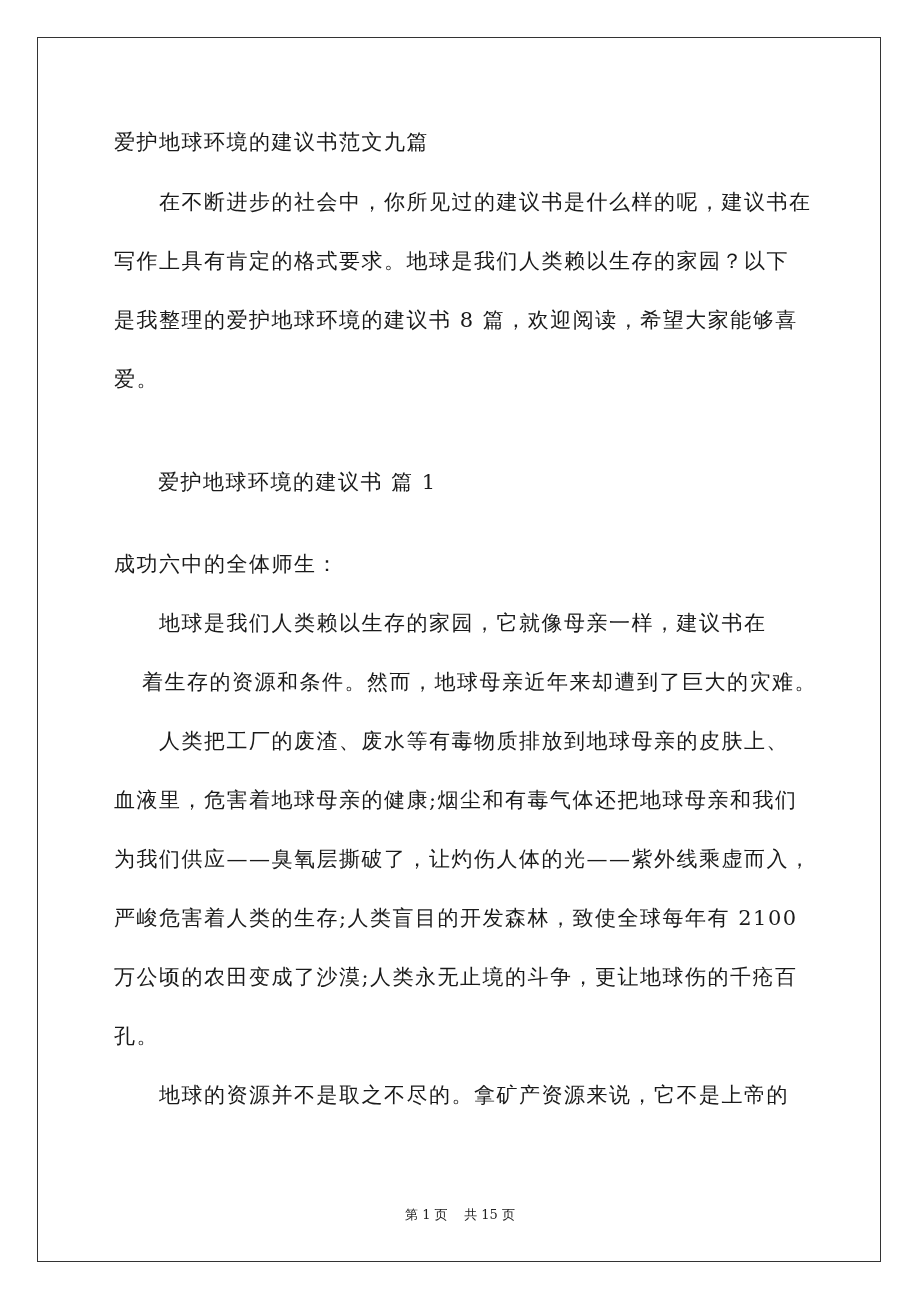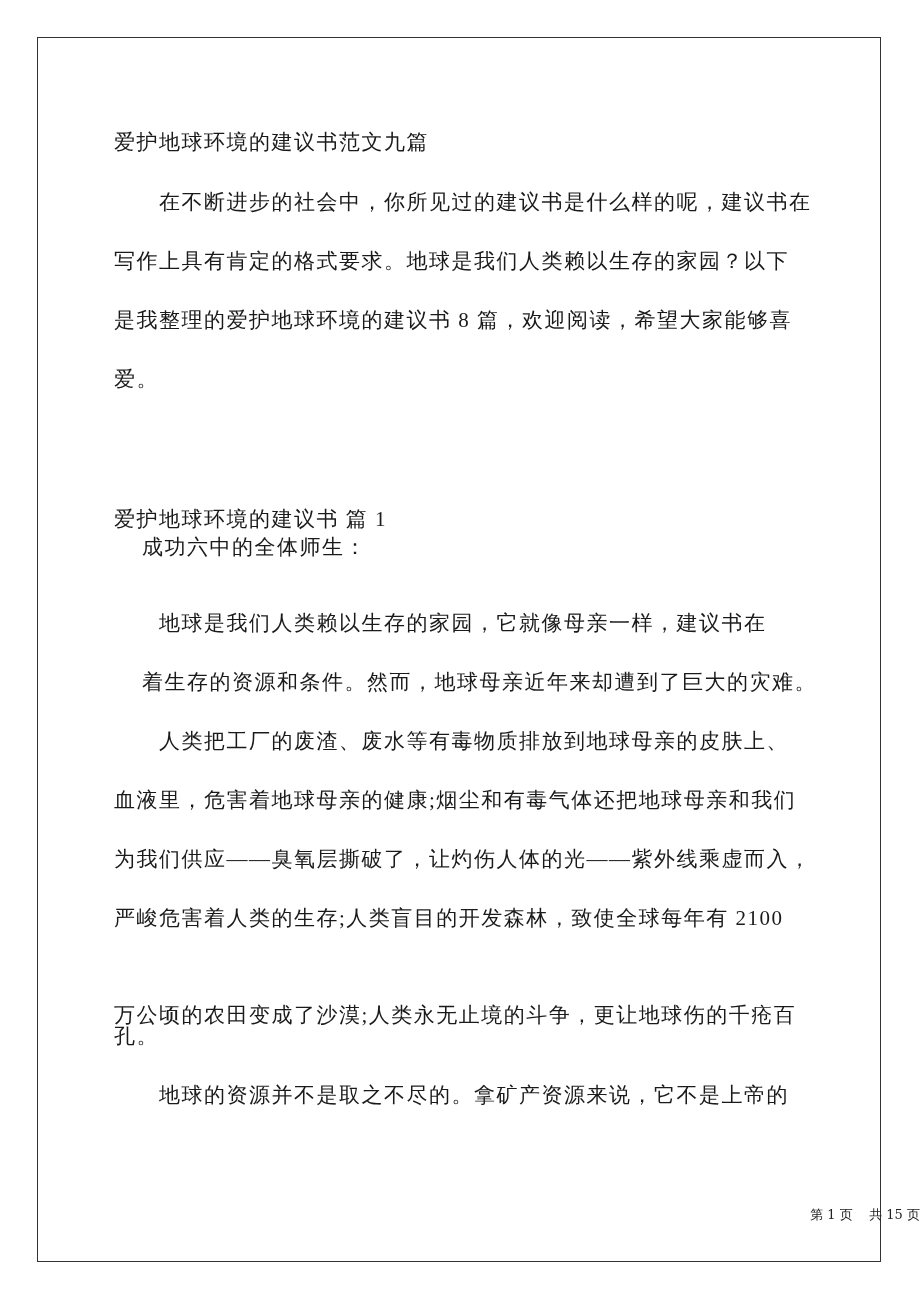--- a/index.html
+++ b/index.html
@@ -24,53 +24,52 @@
       border: 1px solid #333333;
       box-sizing: border-box;
     }
     .line {
       position: absolute;
       left: 114px;
       white-space: nowrap;
       font-size: 21px;
       line-height: 24px;
       letter-spacing: 1.5px;
-      font-family: Liberation Serif, serif;
     }
     .indent { left: 159px; }
     .footer {
       position: absolute;
       left: 0;
       width: 920px;
       top: 1207px;
-      text-align: right;
+      text-align: center;
       font-size: 13px;
       line-height: 16px;
       color: #222222;
       white-space: pre;
     }
   </style>
 </head>
 <body>
 
 <div class="page-border"></div>
 
 <div class="line" style="top:130px;">爱护地球环境的建议书范文九篇</div>
 
 <div class="line indent" style="top:190px;">在不断进步的社会中，你所见过的建议书是什么样的呢，建议书在</div>
 <div class="line" style="top:249px;">写作上具有肯定的格式要求。地球是我们人类赖以生存的家园？以下</div>
 <div class="line" style="top:308px;">是我整理的爱护地球环境的建议书 8 篇，欢迎阅读，希望大家能够喜</div>
 <div class="line" style="top:367px;">爱。</div>
 
-<div class="line" style="top:507px;">爱护地球环境的建议书  篇 1</div>
-<div class="line" style="top:535px;margin-left:28px;">成功六中的全体师生：</div>
+<div class="line" style="top:470px;margin-left:44px;">爱护地球环境的建议书  篇 1</div>
+<div class="line" style="top:552px;">成功六中的全体师生：</div>
 
 <div class="line indent" style="top:611px;">地球是我们人类赖以生存的家园，它就像母亲一样，建议书在</div>
 <div class="line" style="top:670px;margin-left:28px;">着生存的资源和条件。然而，地球母亲近年来却遭到了巨大的灾难。</div>
 <div class="line indent" style="top:729px;">人类把工厂的废渣、废水等有毒物质排放到地球母亲的皮肤上、</div>
 <div class="line" style="top:788px;text-align:center;">血液里，危害着地球母亲的健康;烟尘和有毒气体还把地球母亲和我们</div>
 <div class="line" style="top:847px;">为我们供应——臭氧层撕破了，让灼伤人体的光——紫外线乘虚而入，</div>
 <div class="line" style="top:906px;">严峻危害着人类的生存;人类盲目的开发森林，致使全球每年有 2100</div>
-<div class="line" style="top:965px;margin-top:38px;">万公顷的农田变成了沙漠;人类永无止境的斗争，更让地球伤的千疮百</div>
+<div class="line" style="top:965px;">万公顷的农田变成了沙漠;人类永无止境的斗争，更让地球伤的千疮百</div>
 <div class="line" style="top:1024px;">孔。</div>
 <div class="line indent" style="top:1083px;">地球的资源并不是取之不尽的。拿矿产资源来说，它不是上帝的</div>
 
 <div class="footer">第 1 页    共 15 页</div>
 
 </body></html>

